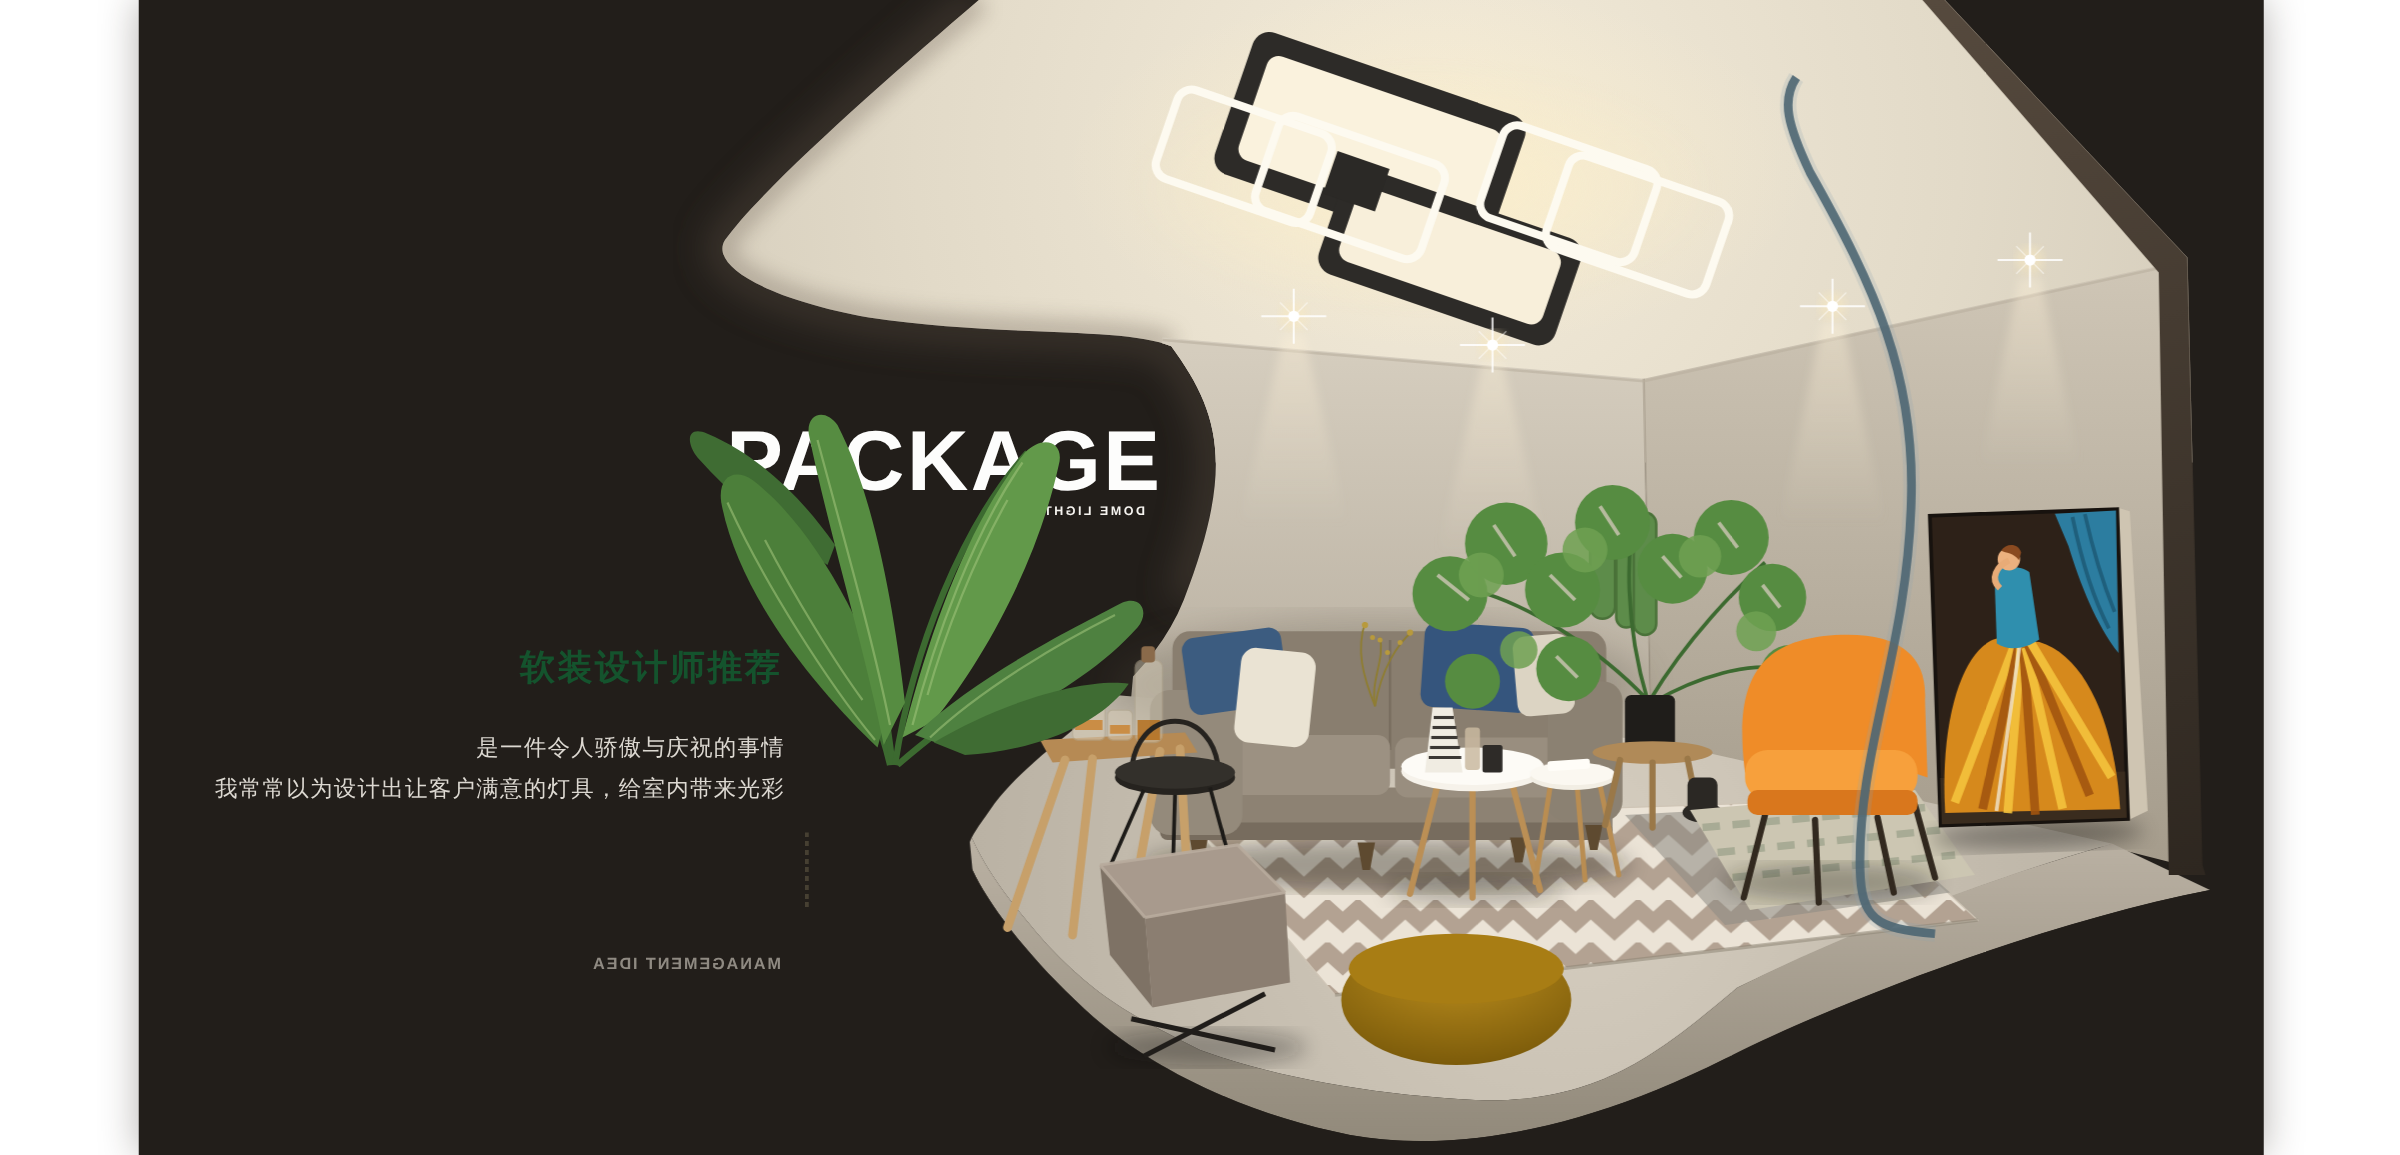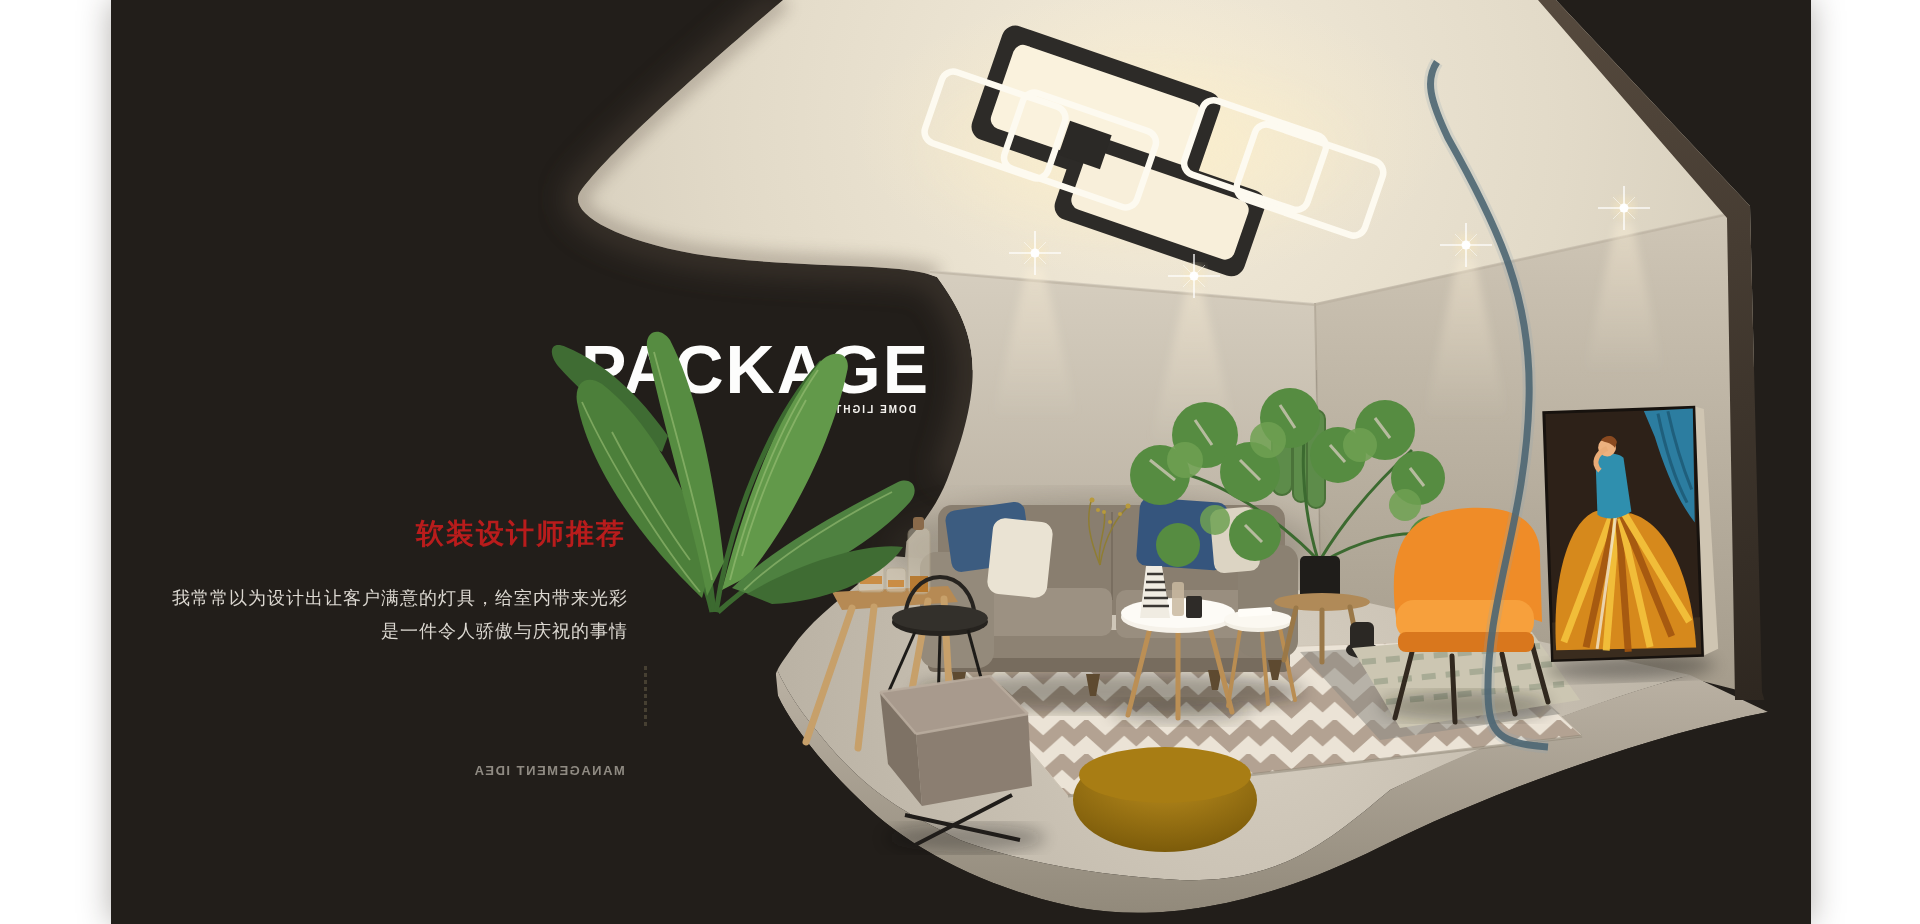--- a/index.html
+++ b/index.html
@@ -6,21 +6,21 @@
   body{font-family:"Liberation Sans","DejaVu Sans",sans-serif;}
   .stage{position:relative;width:1920px;height:924px;overflow:hidden;background:#ffffff;}
   .canvas{position:absolute;left:111px;top:0;width:1700px;height:924px;background:#221e1a;
           box-shadow:0 0 30px rgba(40,32,24,.35);}
   .scene-svg{position:absolute;left:0;top:0;width:1920px;height:924px;display:block;}
   .plant-svg{position:absolute;left:0;top:0;width:1920px;height:924px;display:block;pointer-events:none;}
   .txt{position:absolute;color:#fff;white-space:nowrap;}
   .title{left:581px;top:335px;font-size:68px;line-height:68px;font-weight:800;letter-spacing:2px;color:#fdfdfc;}
   .title-cap{left:836px;top:404px;width:80px;text-align:center;font-size:10px;font-weight:700;
              letter-spacing:2px;color:#f5f3ef;transform:scaleX(-1);}
-  .heading{right:1294px;top:518px;font-size:28px;line-height:32px;font-weight:700;letter-spacing:2px;color:#b91c1c;text-align:right;}
+  .heading{right:1294px;top:518px;font-size:28px;line-height:32px;font-weight:700;letter-spacing:2px;color:#14532d;text-align:right;}
   .para{right:1292px;top:582px;text-align:right;font-size:18px;line-height:33px;font-weight:300;
         letter-spacing:1px;color:#dcd8d1;}
   .vdecor{position:absolute;left:644px;top:666px;width:3px;height:62px;opacity:.65;
           background:repeating-linear-gradient(#5a523f 0 4px,transparent 4px 7px);}
   .footer-cap{right:1295px;top:763px;font-size:13px;font-weight:700;letter-spacing:1.5px;
               color:#8f8a82;transform:scaleX(-1);text-align:right;}
 </style>
 </head>
 <body>
 
@@ -379,22 +379,22 @@
     <g>
       <path d="M1437,62 C1425,80 1430,100 1448,138 C1500,230 1532,300 1529,400 C1526,520 1486,600 1488,695 C1489,735 1500,743 1548,747" fill="none" stroke="#8fa6b0" stroke-width="13" opacity=".22"></path>
       <path d="M1437,62 C1425,80 1430,100 1448,138 C1500,230 1532,300 1529,400 C1526,520 1486,600 1488,695 C1489,735 1500,743 1548,747" fill="none" stroke-width="7" opacity=".9" stroke="#4c6673"></path>
     </g>
   </svg>
 
   <div class="txt title">PACKAGE</div>
   <div class="txt title-cap">DOME LIGHT</div>
   <div class="txt heading">软装设计师推荐</div>
   <div class="txt para">
+    <div>是一件令人骄傲与庆祝的事情</div>
     <div>我常常以为设计出让客户满意的灯具，给室内带来光彩</div>
-    <div>是一件令人骄傲与庆祝的事情</div>
   </div>
   <div class="vdecor"></div>
   <div class="txt footer-cap">MANAGEMENT IDEA</div>
 
   <svg class="plant-svg" viewBox="0 0 1920 924">
     <g>
       <g stroke="#3c6a30" stroke-width="5" fill="none">
         <path d="M712,612 C700,560 660,470 600,390"></path>
         <path d="M714,612 C705,530 680,430 655,350"></path>
         <path d="M716,612 C730,520 770,420 822,362"></path>

